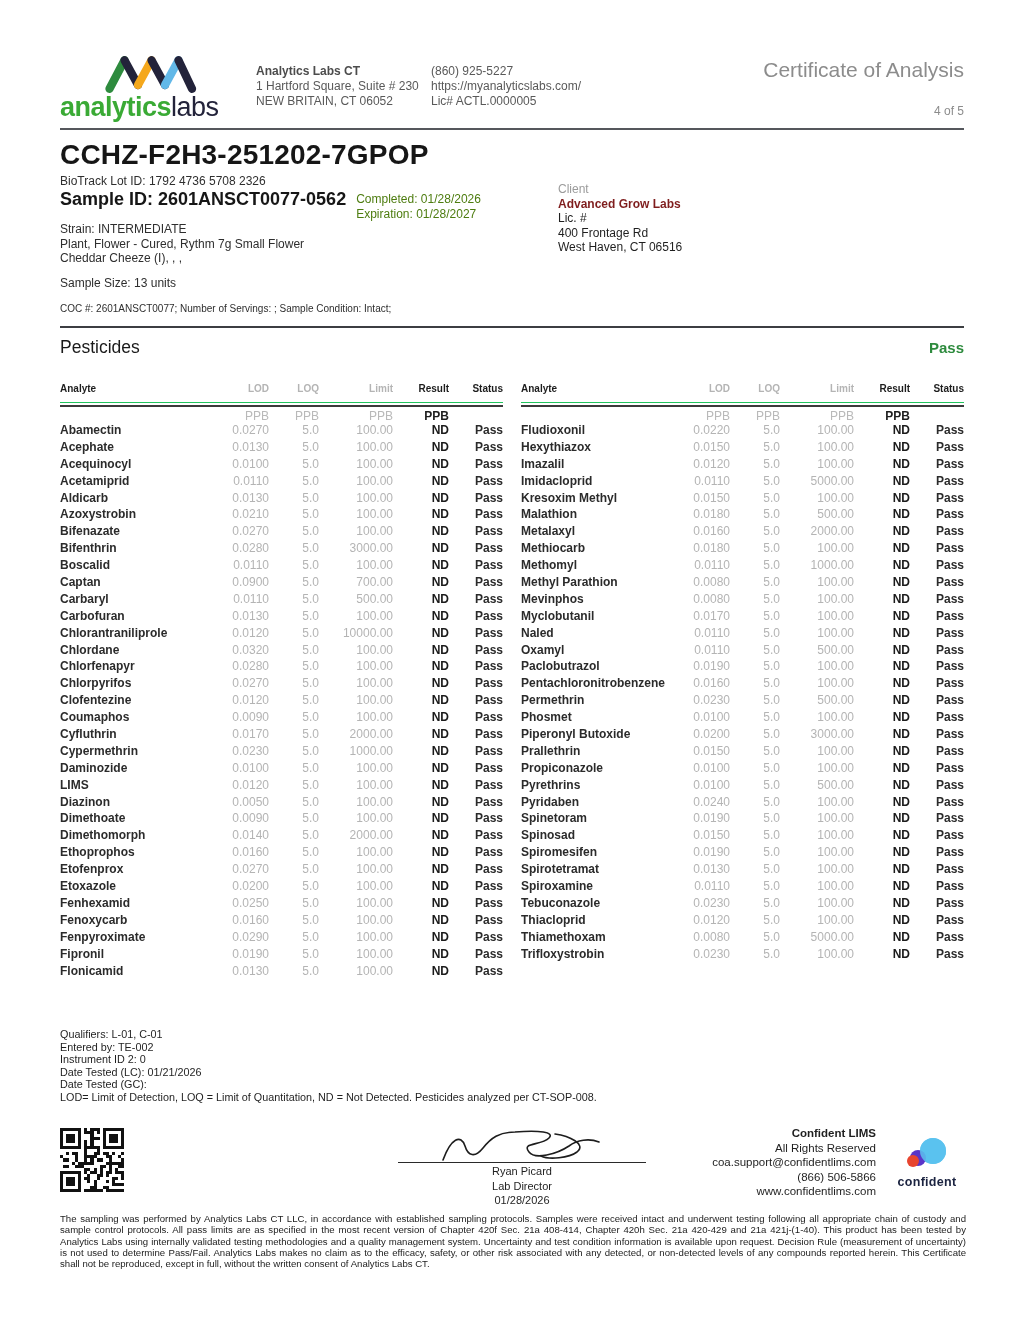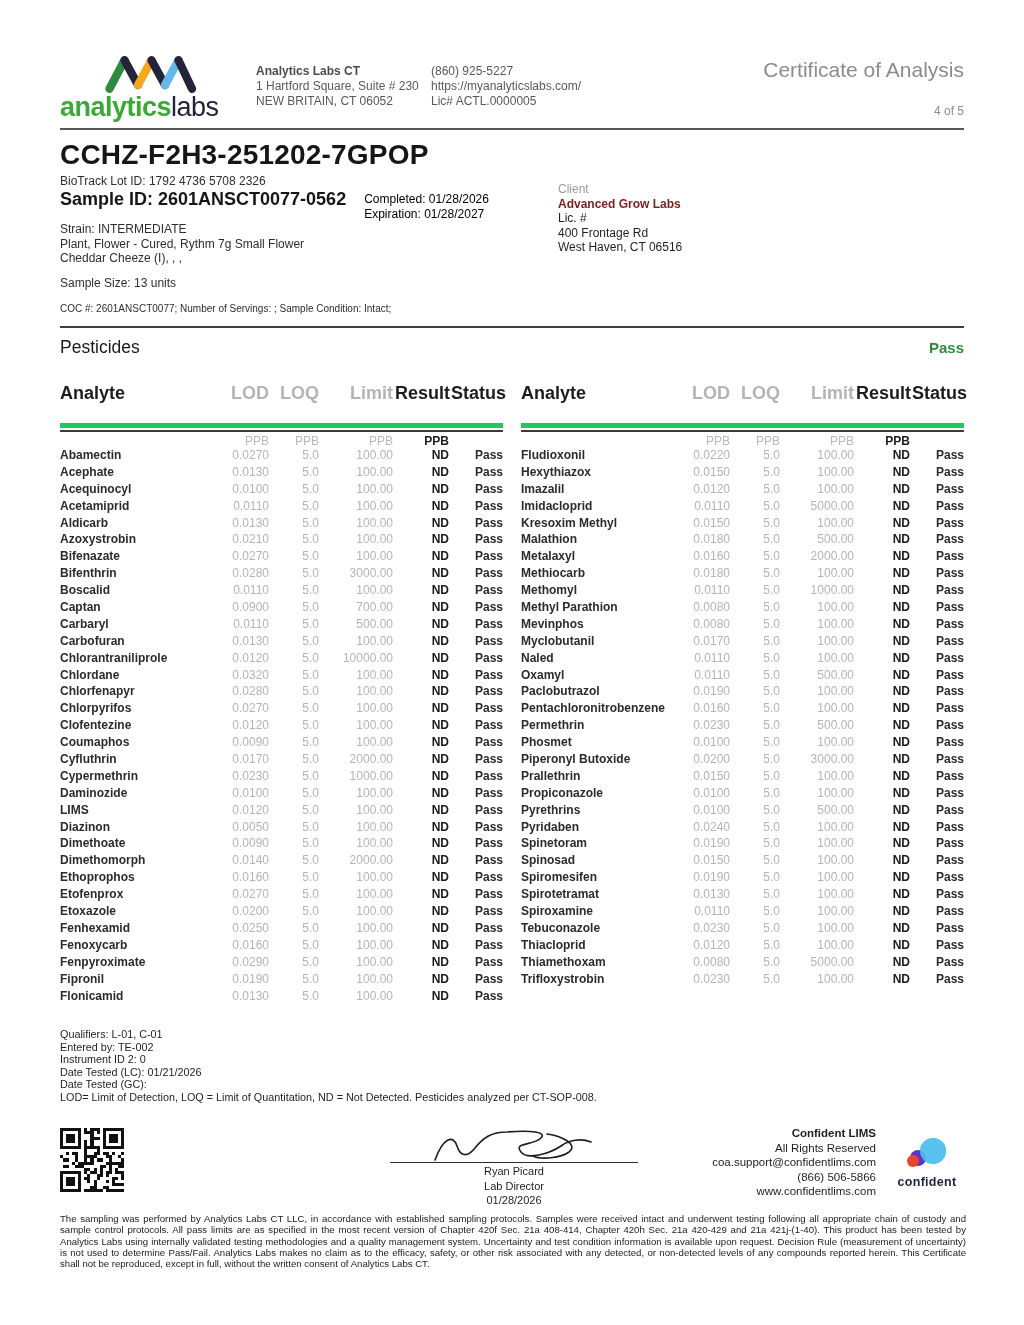--- a/index.html
+++ b/index.html
@@ -23,55 +23,55 @@
   .hright { text-align:right; padding-top:6px; }
   .doc-title { font-size:21px; color:#8c8c8c; font-weight:400; }
   .page-indicator { font-size:12px; color:#8c8c8c; margin-top:22px; }
 
   
   .sample-section { position:relative; padding-top:9px; padding-bottom:12px; border-bottom:2px solid #3c3e42; }
   .sample-title { font-size:28px; font-weight:700; color:#161616; letter-spacing:0.2px; }
   .biotrack { font-size:12px; color:#2e2e2e; margin-top:3px; }
   .sampleid-row { display:flex; align-items:flex-start; margin-top:1px; }
   .sample-id { font-size:18px; font-weight:700; color:#161616; }
-  .dates { font-size:12px; color:#000000; margin-left:18px; line-height:15px; padding-top:3px; }
+  .dates { font-size:12px; color:#4d7c0f; margin-left:10px; line-height:15px; padding-top:3px; }
   .meta-line { font-size:12px; color:#2e2e2e; line-height:14.5px; }
   .size-block { margin-top:10px; }
   .coc-line { font-size:10px; color:#2e2e2e; margin-top:13px; }
   .client-block { position:absolute; left:498px; top:52px; font-size:12px; line-height:14.5px; }
   .client-label { color:#9b9b9b; }
   .client-name { font-weight:700; color:#7f1d1d; }
 
   
   .section-row { display:flex; justify-content:space-between; align-items:flex-start; padding-top:9px; }
   .section-title { font-size:17.5px; color:#1a1a1a; font-weight:400; }
   .section-status { font-size:15px; font-weight:700; margin-top:2px; }
 
   
   .tables { display:flex; gap:18px; margin-top:25px; }
   .half-table { flex:1; min-width:0; }
   .thead, .trow, .unit-row { display:grid; grid-template-columns:1fr 60px 48px 72px 54px 52px; column-gap:2px; align-items:baseline; }
-  .thead { font-size:18px; font-weight:700; padding-bottom:19px; border-bottom:5px solid #22c55e; }
+  .thead { font-size:10px; font-weight:700; padding-bottom:8px; border-bottom:1px solid #22c55e; }
   .thead .lbl-dark { color:#1d1d1d; }
   .thead .lbl-gray { color:#b4b4b4; font-weight:700; }
   .hrule { height:2px; background:#3a3a3a; margin-top:2px; }
   .unit-row { font-size:12px; margin-top:2px; color:#b9b9b9; }
   .unit-row .u-result { color:#1d1d1d; font-weight:700; }
   .trow { height:16.9px; font-size:12px; }
   .c-name { font-weight:600; color:#2b2b2b; white-space:nowrap; overflow:hidden; }
   .c-num { text-align:right; color:#b4b4b4; white-space:nowrap; }
   .c-result { text-align:right; font-weight:700; color:#1b1b1b; }
   .c-status { text-align:right; font-weight:600; color:#2b2b2b; }
   .t-right { text-align:right; }
 
   
   .qualifiers { position:absolute; left:60px; right:44px; top:1028px; font-size:10.8px; line-height:12.6px; color:#1f1f1f; }
   .sig-zone { position:absolute; left:60px; right:60px; top:1126px; }
   .qr { position:absolute; left:0; top:2px; }
-  .signature-block { position:absolute; left:330px; width:248px; text-align:center; }
+  .signature-block { position:absolute; left:338px; width:248px; text-align:center; }
   .sig-svg { display:block; margin:0 auto; margin-bottom:-6px; }
   .sig-line { border-top:1.5px solid #2a2a2a; }
   .sig-text { font-size:11px; line-height:12.5px; color:#1f1f1f; margin-top:2px; }
   .lims-zone { position:absolute; right:0; top:0; display:flex; align-items:center; }
   .lims-text { text-align:right; font-size:11.5px; line-height:14.5px; color:#1f1f1f; }
   .lims-text .b { font-weight:600; }
   .confident-logo { margin-left:14px; text-align:center; width:74px; }
   .confident-name { font-size:12.5px; color:#1b2340; font-weight:600; letter-spacing:0.3px; margin-top:1px; }
 
   .disclaimer { position:absolute; left:60px; right:58px; top:1213px; font-size:9.6px; line-height:11.3px; color:#1c1c1c; text-align:justify; font-stretch:condensed; }

